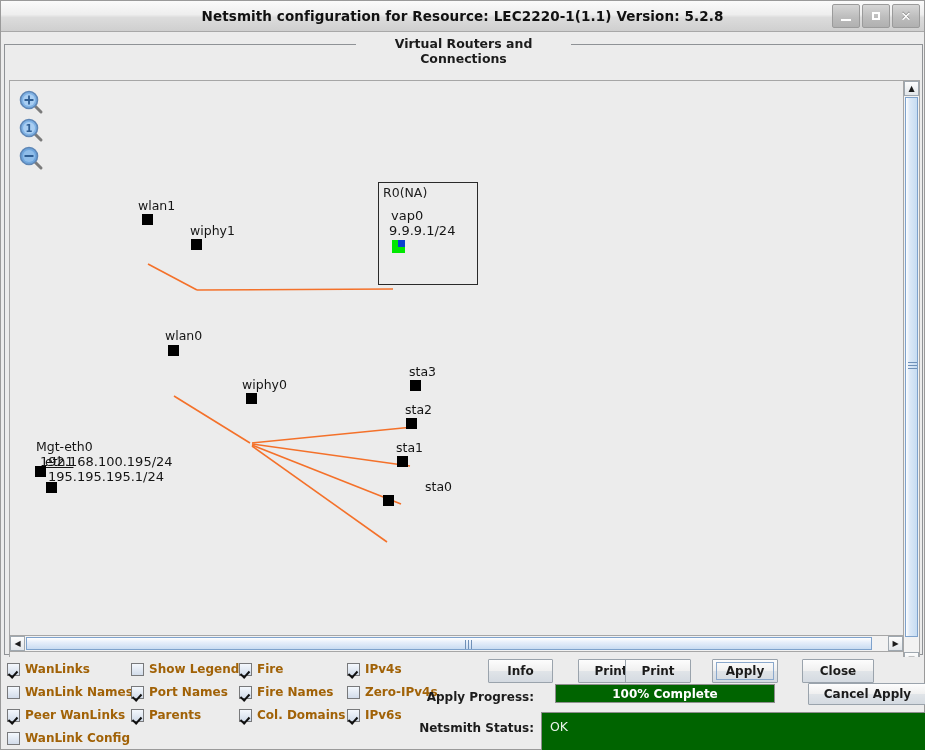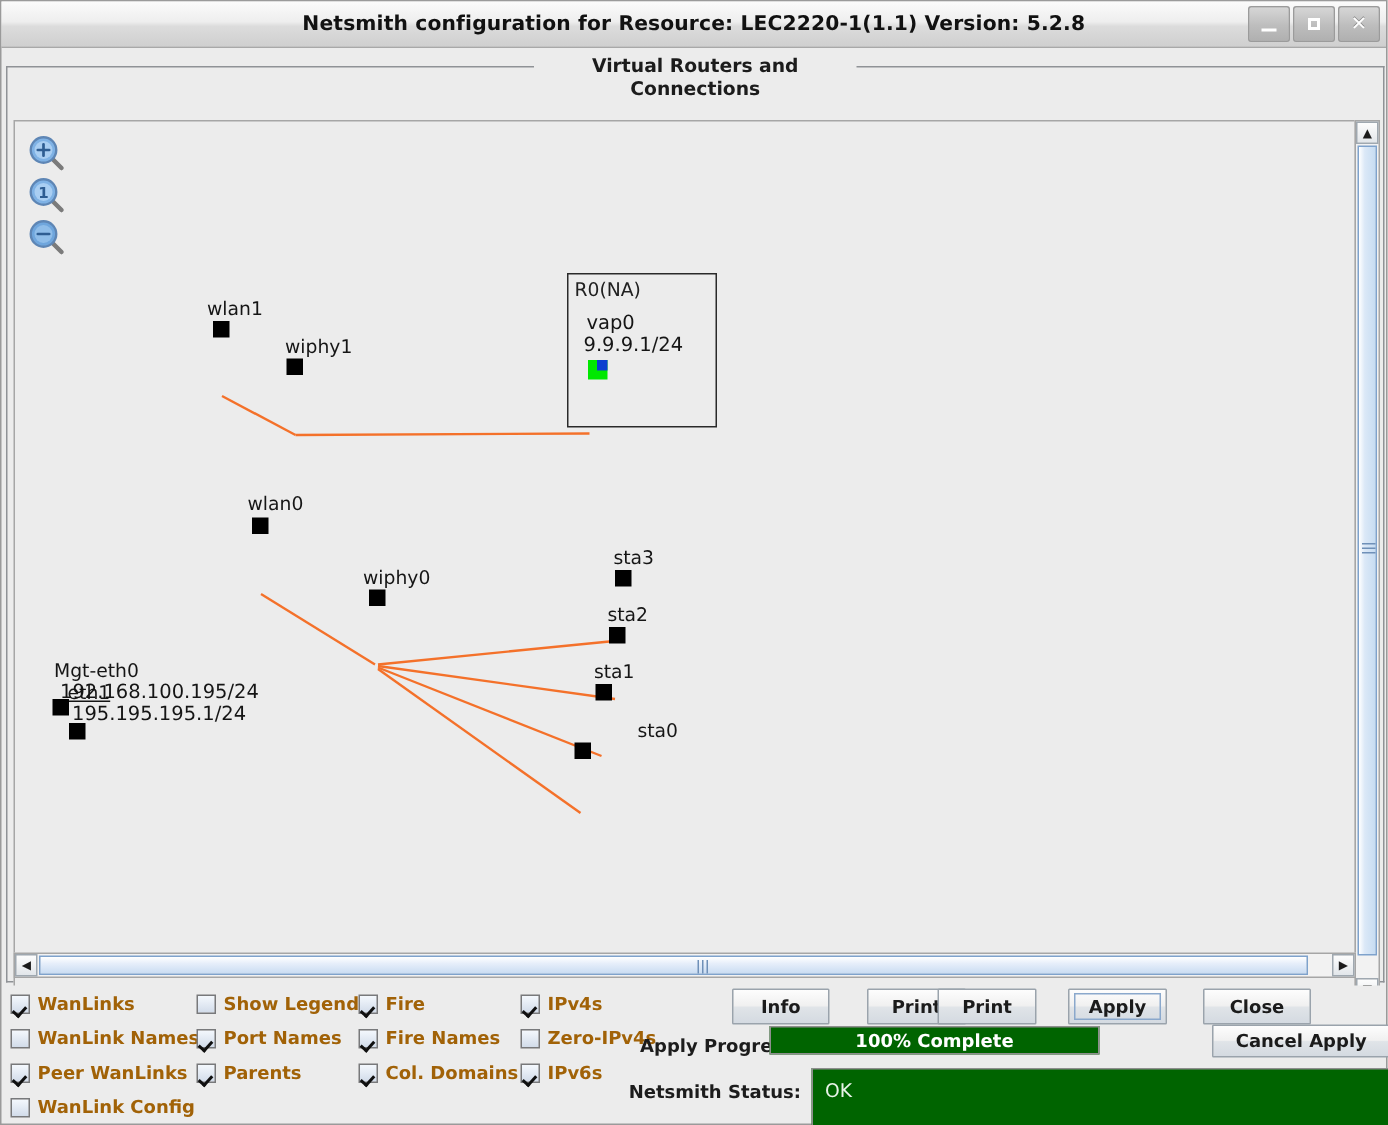--- a/index.html
+++ b/index.html
@@ -343,21 +343,21 @@
     </div>
     <div class="btn" style="left:708px;top:2px;width:66px;height:24px;">
       <div class="focusring"></div>
       <span>Apply</span>
     </div>
     <div class="btn" style="left:798px;top:2px;width:72px;height:24px;">
       <span>Close</span>
     </div>
 
     <div class="fldlabel" style="left:405px;top:33px;width:125px;">Apply Progress:</div>
-    <div class="progress" style="left:509px;top:27px;width:220px;height:19px;">
+    <div class="progress" style="left:551px;top:27px;width:220px;height:19px;">
       <span>100% Complete</span>
     </div>
     <div class="btn" style="left:804px;top:26px;width:119px;height:22px;">
       <span>Cancel Apply</span>
     </div>
 
     <div class="fldlabel" style="left:405px;top:64px;width:125px;">Netsmith Status:</div>
     <div class="statusbox" style="left:537px;top:55px;width:386px;height:40px;">
       <span>OK</span>
     </div>

